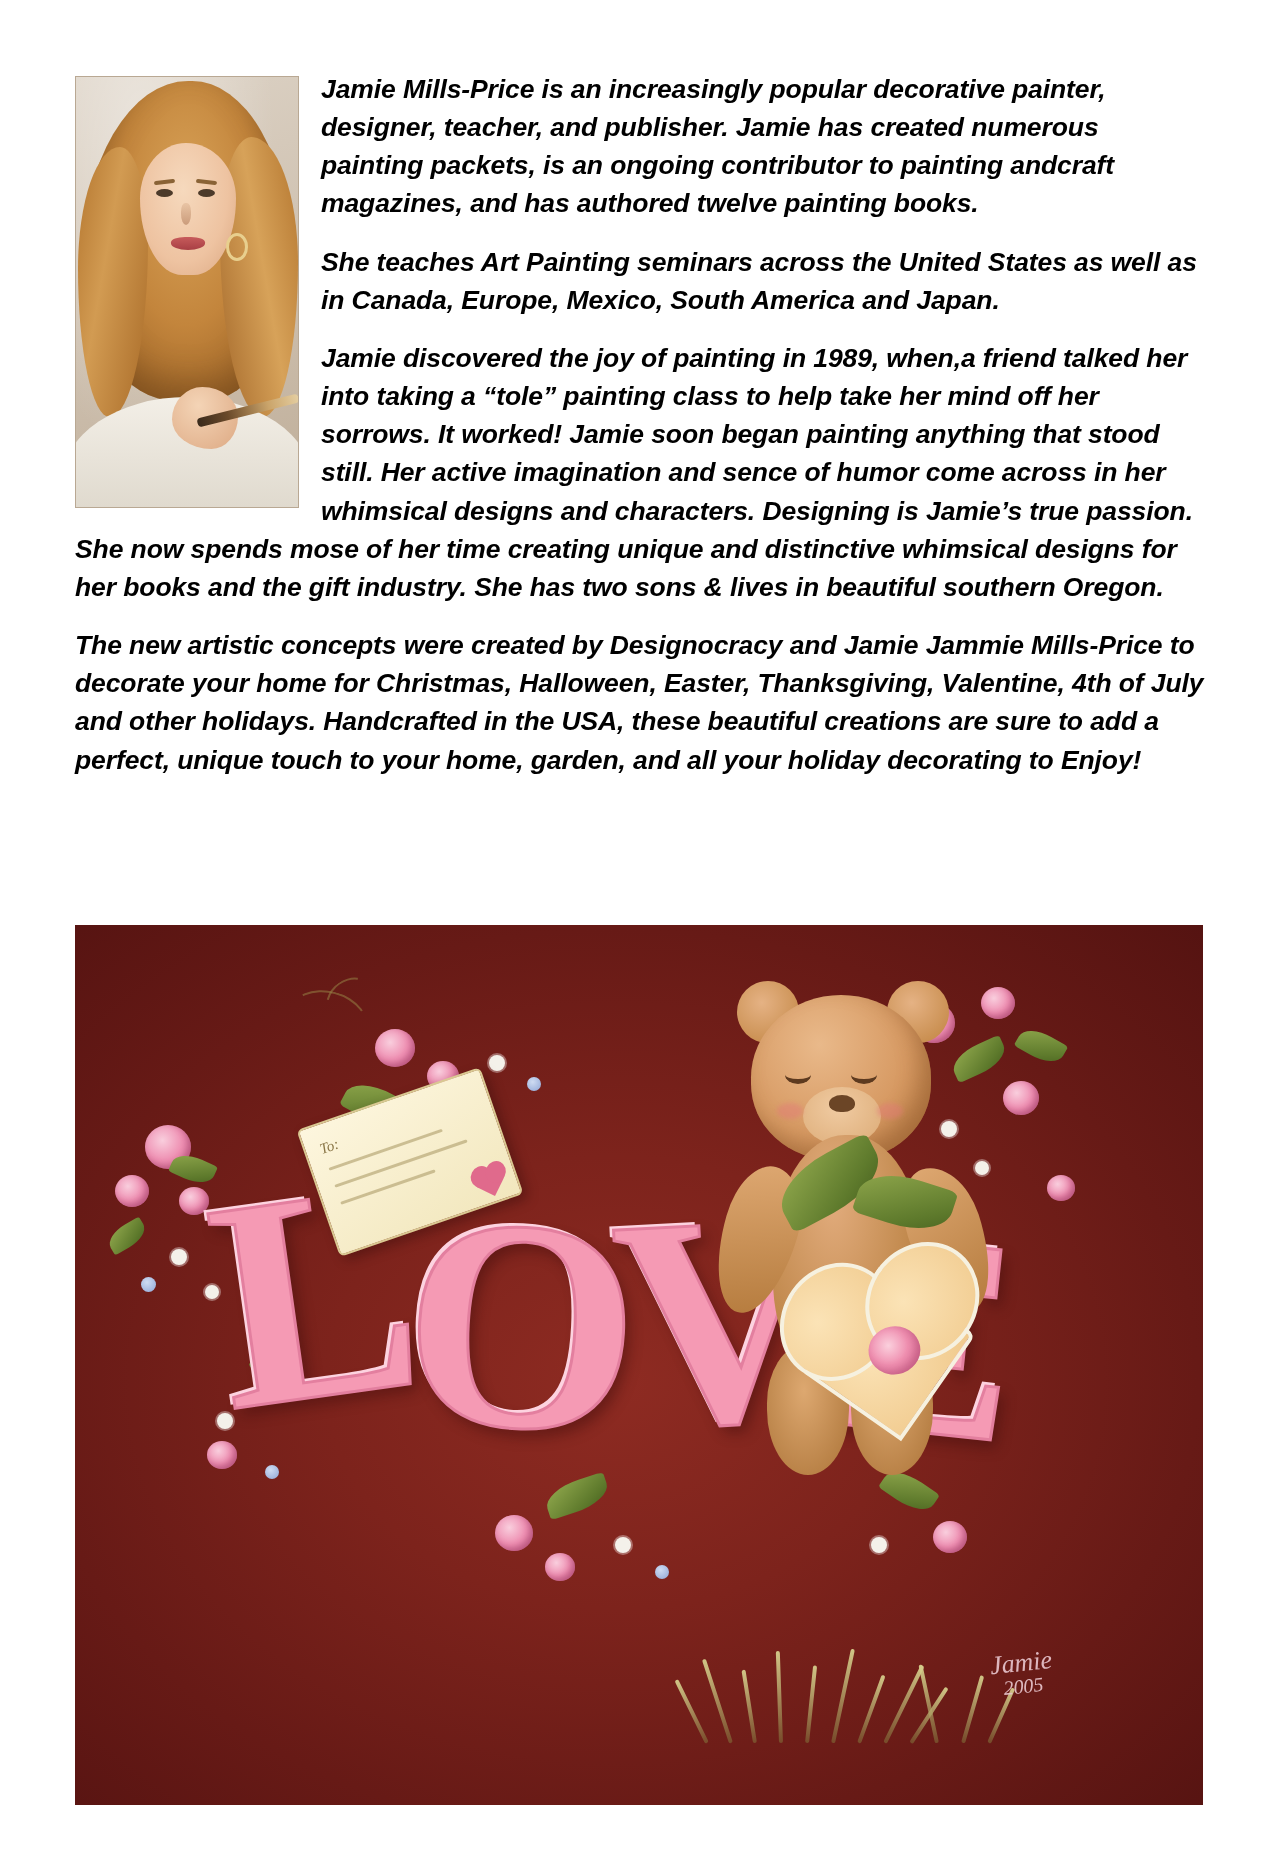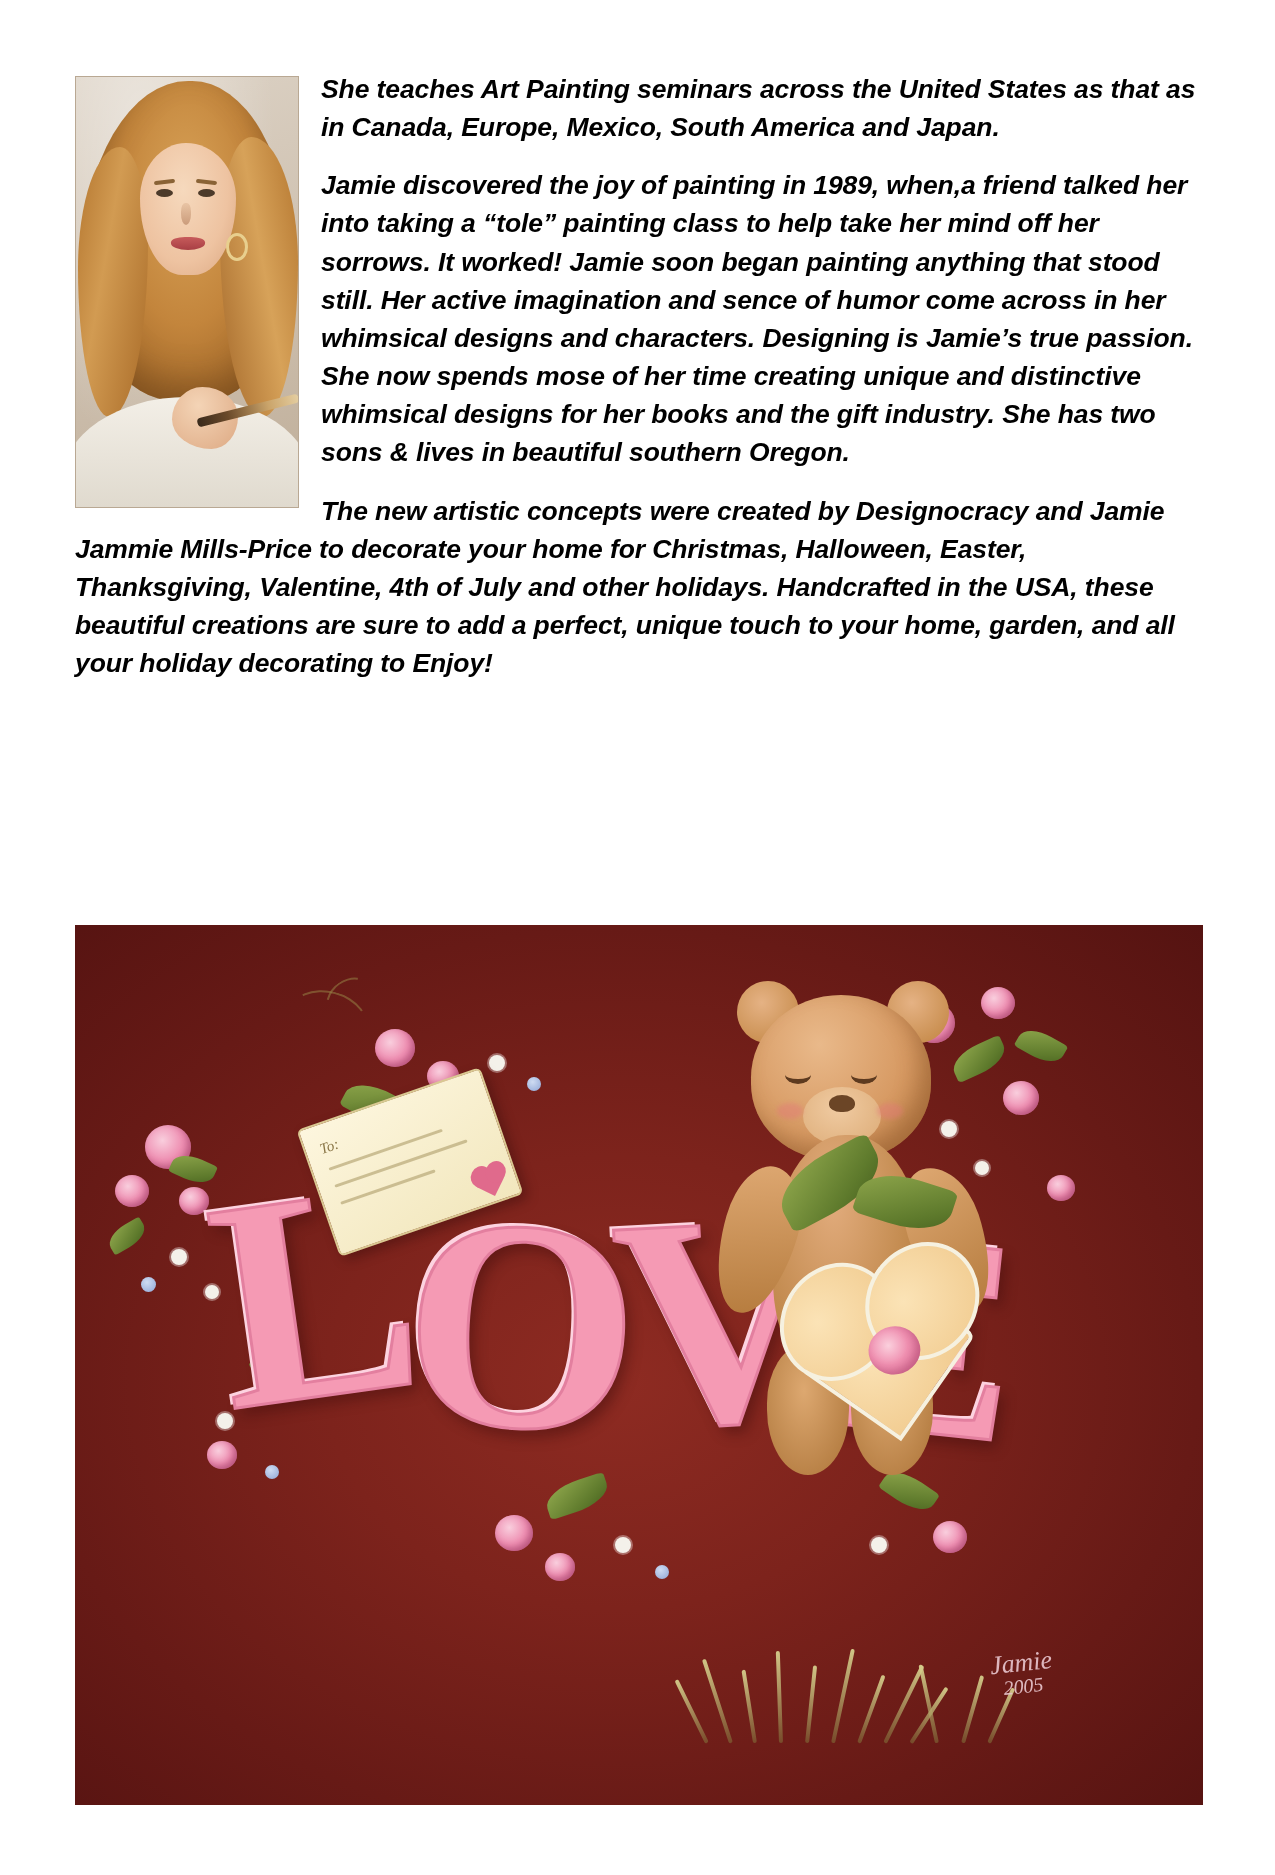--- a/index.html
+++ b/index.html
@@ -409,21 +409,22 @@
       <div class="eye-l"></div>
       <div class="eye-r"></div>
       <div class="nose"></div>
       <div class="mouth"></div>
       <div class="earring"></div>
       <div class="shoulder"></div>
       <div class="hand"></div>
       <div class="brush"></div>
     </div>
 
-    <p class="bio tight">She teaches Art Painting seminars across the United States as that as in Canada, Europe, Mexico, South America and Japan.</p>
+    <p class="bio">Jamie Mills-Price is an increasingly popular decorative painter, designer, teacher, and publisher. Jamie has created numerous painting packets, is an ongoing contributor to painting andcraft magazines, and has authored twelve painting books.</p>
+    <p class="bio tight">She teaches Art Painting seminars across the United States as well as in Canada, Europe, Mexico, South America and Japan.</p>
     <p class="bio">Jamie discovered the joy of painting in 1989, when,a friend talked her into taking a “tole” painting class to help take her mind off her sorrows. It worked! Jamie soon began painting anything that stood still. Her active imagination and sence of humor come across in her whimsical designs and characters. Designing is Jamie’s true passion. She now spends mose of her time creating unique and distinctive whimsical designs for her books and the gift industry. She has two sons &amp; lives in beautiful southern Oregon.</p>
     <p class="bio">The new artistic concepts were created by Designocracy and Jamie Jammie Mills-Price to decorate your home for Christmas, Halloween, Easter, Thanksgiving, Valentine, 4th of July and other holidays. Handcrafted in the USA, these beautiful creations are sure to add a perfect, unique touch to your home, garden, and all your holiday decorating to Enjoy!</p>
   </div>
 
   <div class="artwork">
     <span class="art-label">LOVE painting with teddy bear</span>
 
     <div class="flower rose-pink" style="left:70px;  top:200px; width:46px; height:44px;"></div>
     <div class="flower rose-pink" style="left:40px;  top:250px; width:34px; height:32px;"></div>
     <div class="flower rose-pink" style="left:104px; top:262px; width:30px; height:28px;"></div>

